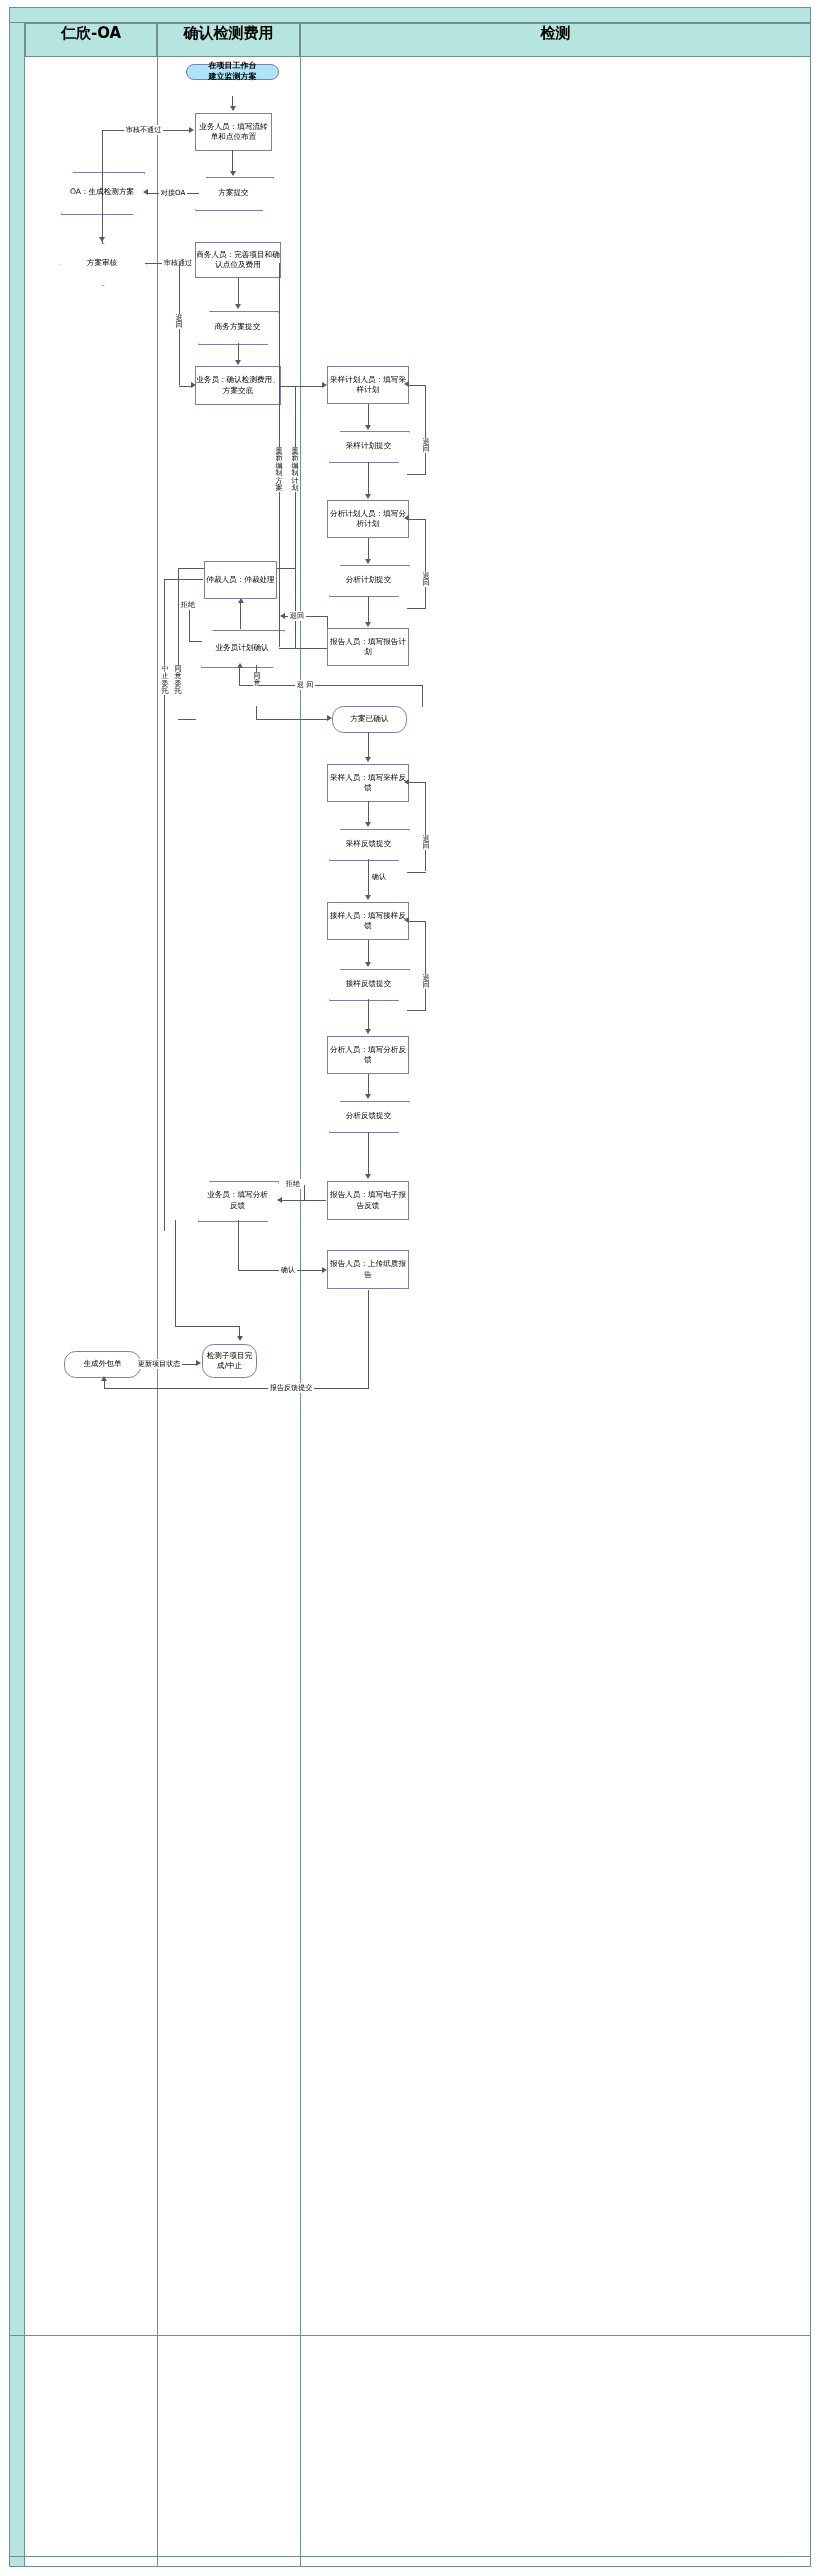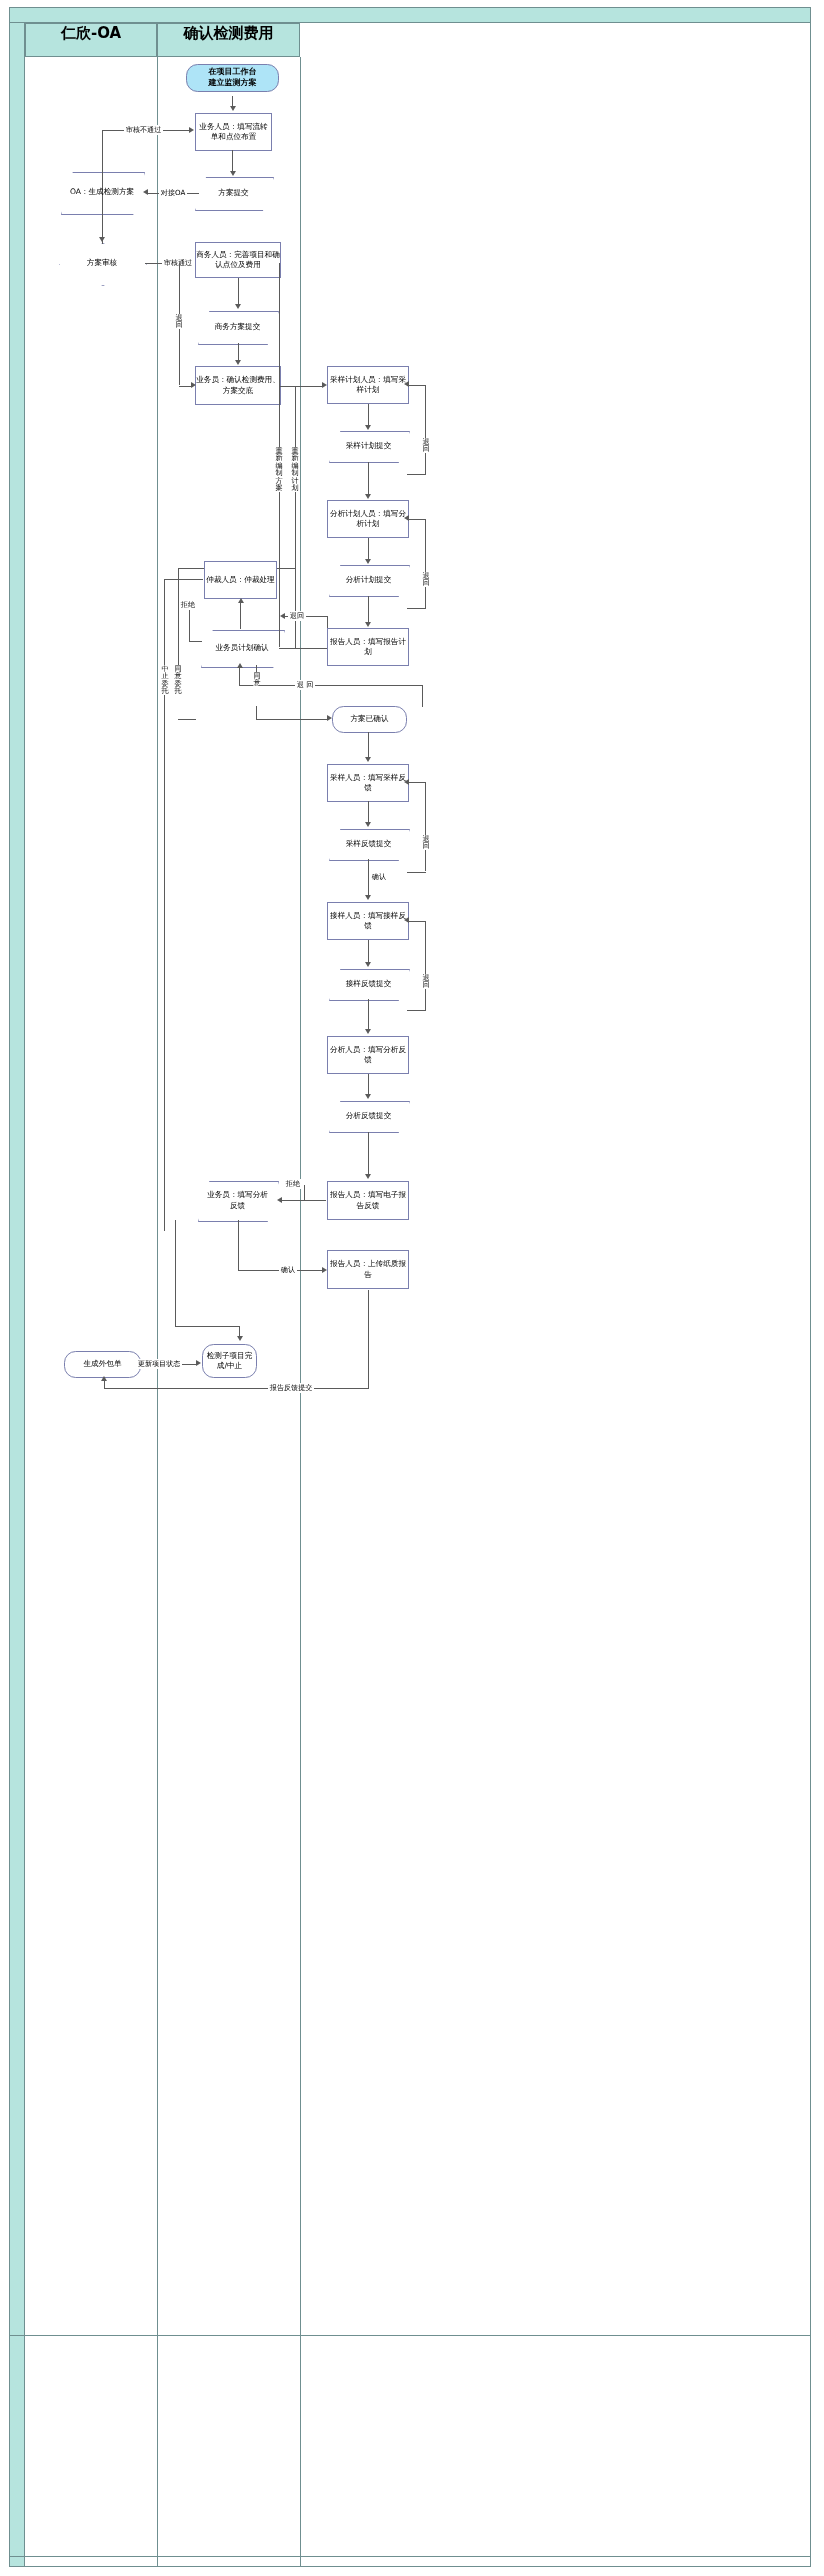--- a/index.html
+++ b/index.html
@@ -55,27 +55,30 @@
   <div class="topband"></div>
   <div class="leftband"></div>
   <div class="frame"></div>
 
   <div class="hdr" style="left:25px;width:132px;">
     <span>仁欣-OA</span>
     </div>
   <div class="hdr" style="left:157px;width:143px;">
     <span>确认检测费用</span>
     </div>
+  <div class="hdr" style="left:300px;width:511px;">
+    <span>检测</span>
+    </div>
 
   <div class="lane-sep" style="left:157px;top:57px;height:2510px;"></div>
   <div class="lane-sep" style="left:300px;top:57px;height:2510px;"></div>
   <div class="hline" style="left:9px;top:2335px;width:802px;"></div>
   <div class="hline" style="left:9px;top:2556px;width:802px;"></div>
 
-  <div class="node term" style="left:186px;top:64px;width:93px;height:28px;">
+  <div class="node term" style="left:186px;top:64px;width:93px;height:16px;">
     <span style="white-space:pre-line;">在项目工作台
 建立监测方案</span>
     </div>
 
   <div class="node proc" style="left:195px;top:113px;width:77px;height:38px;">
     <span>业务人员：填写流转单和点位布置</span>
     </div>
 
   <div class="node para" style="left:195px;top:177px;width:77px;height:32px;">
     <span class="inner">方案提交</span>

